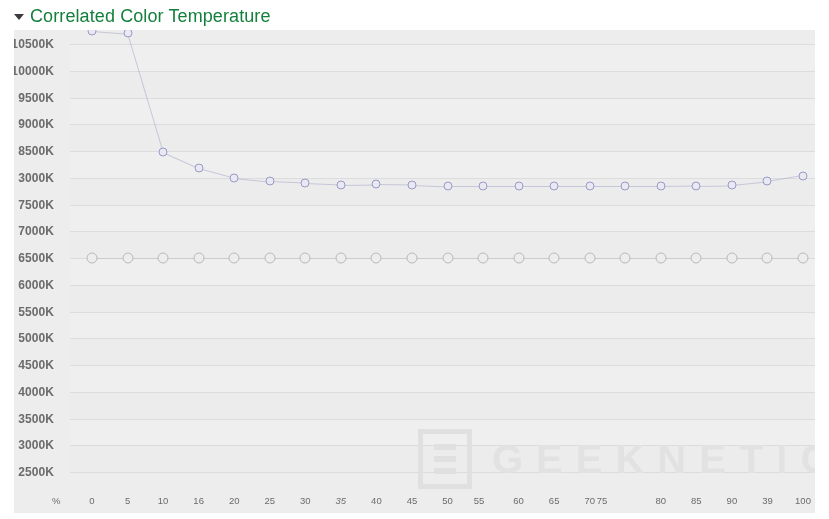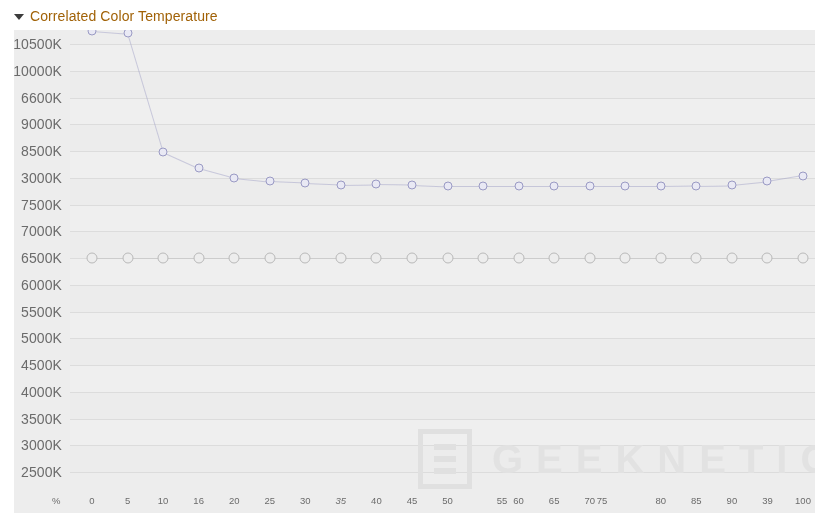--- a/index.html
+++ b/index.html
@@ -27,22 +27,22 @@
   }
   .tri-icon {
     width: 0; height: 0;
     border-left: 5px solid transparent;
     border-right: 5px solid transparent;
     border-top: 6px solid #3c3c3c;
     position: relative;
     top: 1px;
   }
   .panel-title {
-    font-size: 14px;
-    color: #a16207;
+    font-size: 18px;
+    color: #15803d;
     letter-spacing: 0.1px;
     white-space: nowrap;
   }
 
   
   .chart-outer {
     position: absolute;
     left: 14px; top: 30px;
     width: 801px; height: 483px;
     background: #ededed;
@@ -66,26 +66,27 @@
   .plot-bg-band {
     position: absolute;
     left: 0; width: 745px;
     background: #eeeeee;
   }
 
   
   .ylabels { position: absolute; left: 0; top: 0; width: 56px; height: 483px; }
   .ylabel {
     position: absolute;
-    right: 8px;
+    right: 16px;
     transform: translateY(-50%);
-    font-size: 14px;
+    font-size: 12px;
     color: #6b6b6b;
     white-space: nowrap;
     letter-spacing: 0.1px;
+    font-weight: bold;
   }
 
   
   .xlabels { position: absolute; left: 0; bottom: 0; width: 801px; height: 26px; }
   .xlabel {
     position: absolute;
     bottom: 7px;
     transform: translateX(-50%);
     font-size: 9.5px;
     color: #6b6b6b;
@@ -158,21 +159,21 @@
   <div class="panel-header">
     <span class="tri-icon"></span>
     <span class="panel-title">Correlated Color Temperature</span>
   </div>
 
   <div class="chart-outer">
 
     <div class="ylabels">
         <div class="ylabel" style="top: 14px;">10500K</div>
         <div class="ylabel" style="top: 40.75px;">10000K</div>
-        <div class="ylabel" style="top: 67.5px;">6600K</div>
+        <div class="ylabel" style="top: 67.5px;">9500K</div>
         <div class="ylabel" style="top: 94.25px;">9000K</div>
         <div class="ylabel" style="top: 121px;">8500K</div>
         <div class="ylabel" style="top: 147.75px;">3000K</div>
         <div class="ylabel" style="top: 174.5px;">7500K</div>
         <div class="ylabel" style="top: 201.25px;">7000K</div>
         <div class="ylabel" style="top: 228px;">6500K</div>
         <div class="ylabel" style="top: 254.75px;">6000K</div>
         <div class="ylabel" style="top: 281.5px;">5500K</div>
         <div class="ylabel" style="top: 308.25px;">5000K</div>
         <div class="ylabel" style="top: 335px;">4500K</div>
@@ -304,21 +305,21 @@
         <div class="xlabel" style="left: 113.55px;">5</div>
         <div class="xlabel" style="left: 149.1px;">10</div>
         <div class="xlabel" style="left: 184.65px;">16</div>
         <div class="xlabel" style="left: 220.2px;">20</div>
         <div class="xlabel" style="left: 255.75px;">25</div>
         <div class="xlabel" style="left: 291.3px;">30</div>
         <div class="xlabel" style="left: 326.85px; font-style: italic;">35</div>
         <div class="xlabel" style="left: 362.4px;">40</div>
         <div class="xlabel" style="left: 397.95px;">45</div>
         <div class="xlabel" style="left: 433.5px;">50</div>
-        <div class="xlabel" style="left: 488px;">55</div>
+        <div class="xlabel" style="left: 465px;">55</div>
         <div class="xlabel" style="left: 504.6px;">60</div>
         <div class="xlabel" style="left: 540.15px;">65</div>
         <div class="xlabel" style="left: 575.7px;">70</div>
         <div class="xlabel" style="left: 588px;">75</div>
         <div class="xlabel" style="left: 646.8px;">80</div>
         <div class="xlabel" style="left: 682.35px;">85</div>
         <div class="xlabel" style="left: 717.9px;">90</div>
         <div class="xlabel" style="left: 753.45px;">39</div>
         <div class="xlabel" style="left: 789px;">100</div>
       </div>

